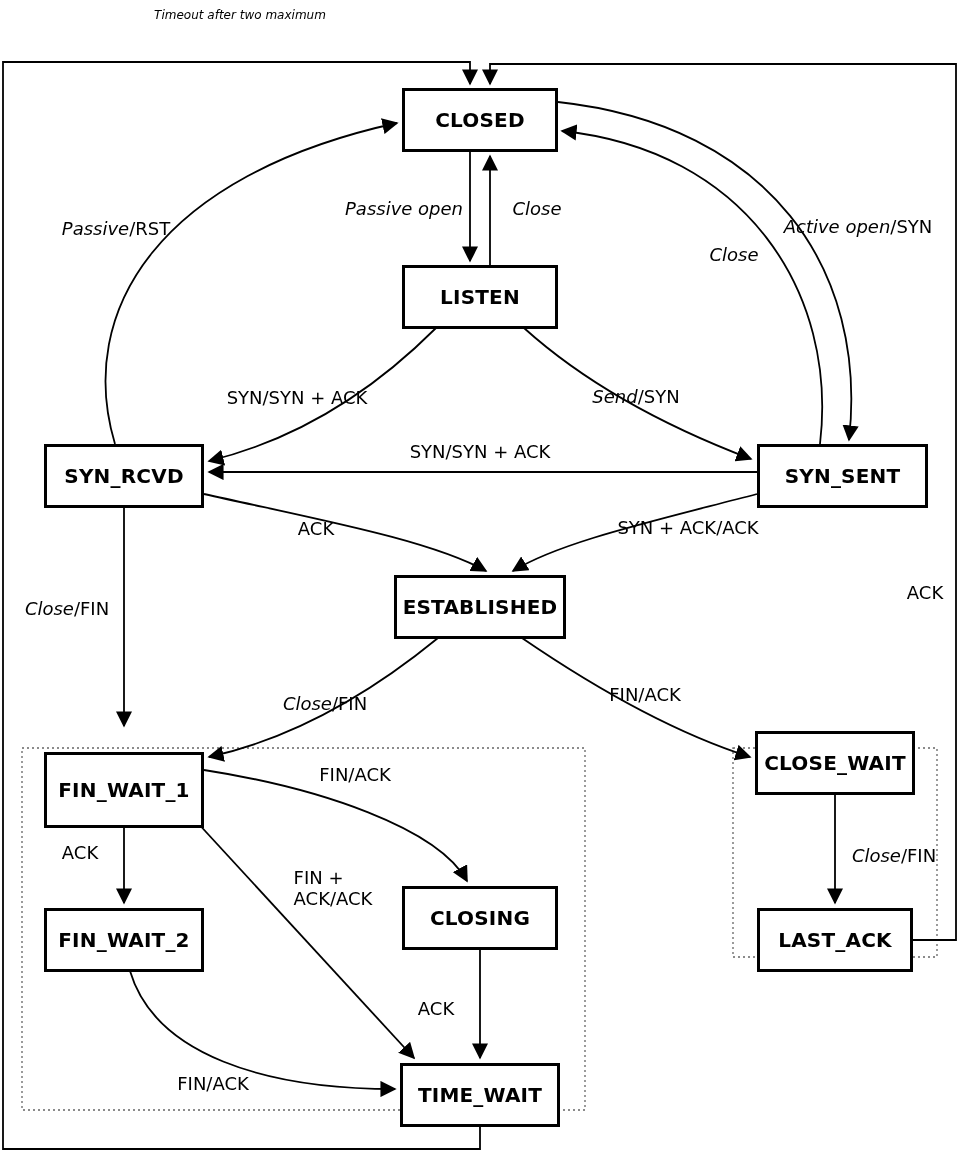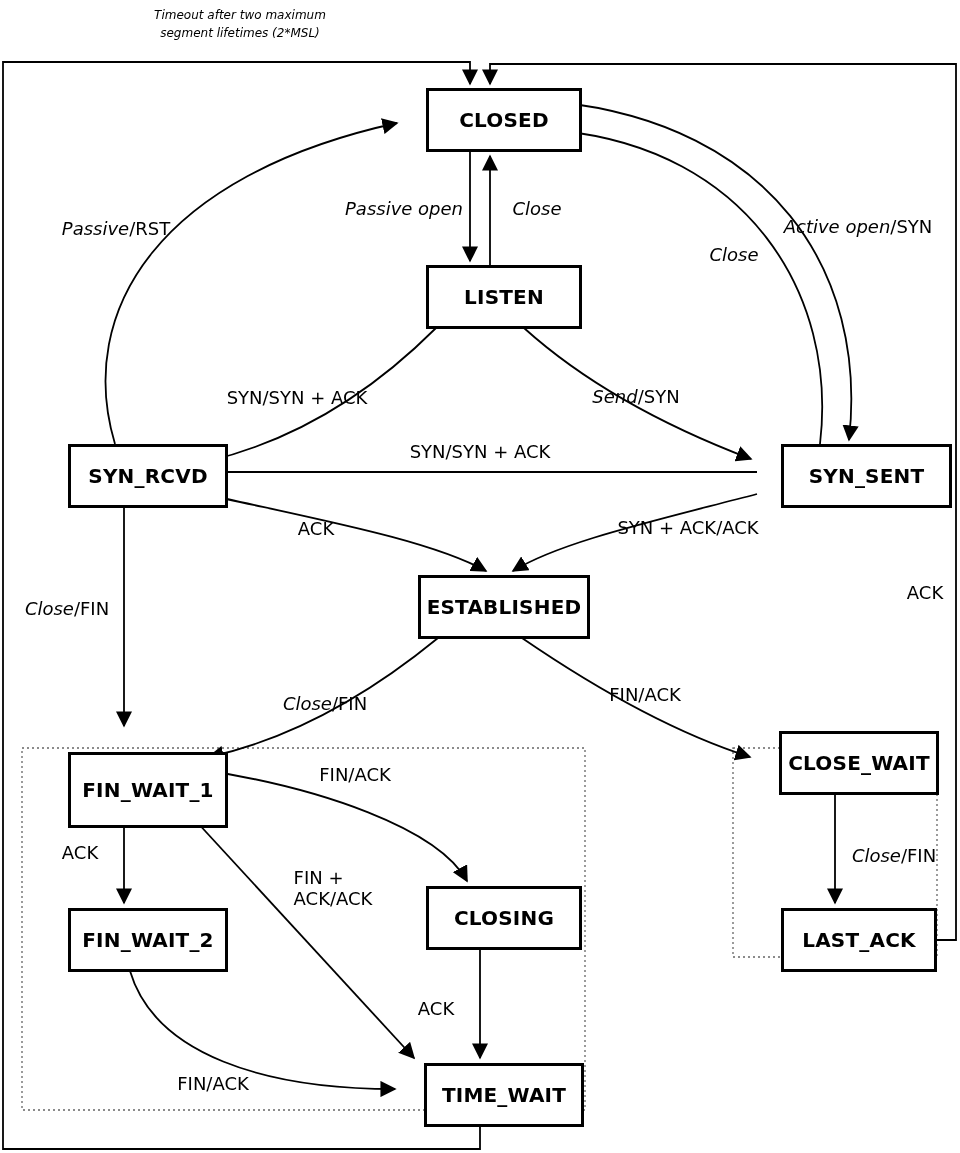--- a/index.html
+++ b/index.html
@@ -6,21 +6,21 @@
   .canvas {
     position:relative; width:960px; height:1153px; background:#ffffff;
     font-family:"DejaVu Sans", sans-serif; color:#000; overflow:hidden;
   }
   svg.edges { position:absolute; left:0; top:0; display:block; }
   .state {
     position:absolute; box-sizing:border-box;
     display:flex; align-items:center; justify-content:center;
     background:#ffffff; border:3px solid #000000;
     font-weight:bold; font-size:20px; letter-spacing:0.2px;
-    z-index:3; white-space:nowrap;margin-left:24px;
+    z-index:3; white-space:nowrap;
   }
   .lbl {
     position:absolute; transform:translate(-50%,-50%);
     font-size:18px; white-space:nowrap; z-index:4; text-align:left;
   }
   .lbl .it { font-style:italic; }
   .note {
     position:absolute; transform:translateX(-50%);
     font-style:italic; font-size:12px; text-align:center; line-height:1.5;
     z-index:4; white-space:nowrap;
@@ -82,21 +82,20 @@
       <path d="M 835 795 L 835 903" marker-end="url(#ah)"></path>
 
       <path d="M 913 940 L 956 940 L 956 64 L 490 64 L 490 84" marker-end="url(#ah)"></path>
 
       <path d="M 480 1127 L 480 1149 L 3 1149 L 3 62 L 470 62 L 470 84" marker-end="url(#ah)"></path>
     </g>
   </svg>
 
   <div class="note" style="left:240px; top:6px;">
     <div>Timeout after two maximum</div>
-    <div>segment lifetimes (2*MSL)</div>
   </div>
 
   <div class="state" style="left:402px;top:88px;width:156px;height:64px">CLOSED</div>
   <div class="state" style="left:44px;top:444px;width:160px;height:64px">SYN_RCVD</div>
   <div class="state" style="left:402px;top:265px;width:156px;height:64px">LISTEN</div>
   <div class="state" style="left:757px;top:444px;width:171px;height:64px">SYN_SENT</div>
   <div class="state" style="left:394px;top:575px;width:172px;height:64px">ESTABLISHED</div>
   <div class="state" style="left:44px;top:752px;width:160px;height:76px">FIN_WAIT_1</div>
   <div class="state" style="left:44px;top:908px;width:160px;height:64px">FIN_WAIT_2</div>
   <div class="state" style="left:400px;top:1063px;width:160px;height:64px">TIME_WAIT</div>

